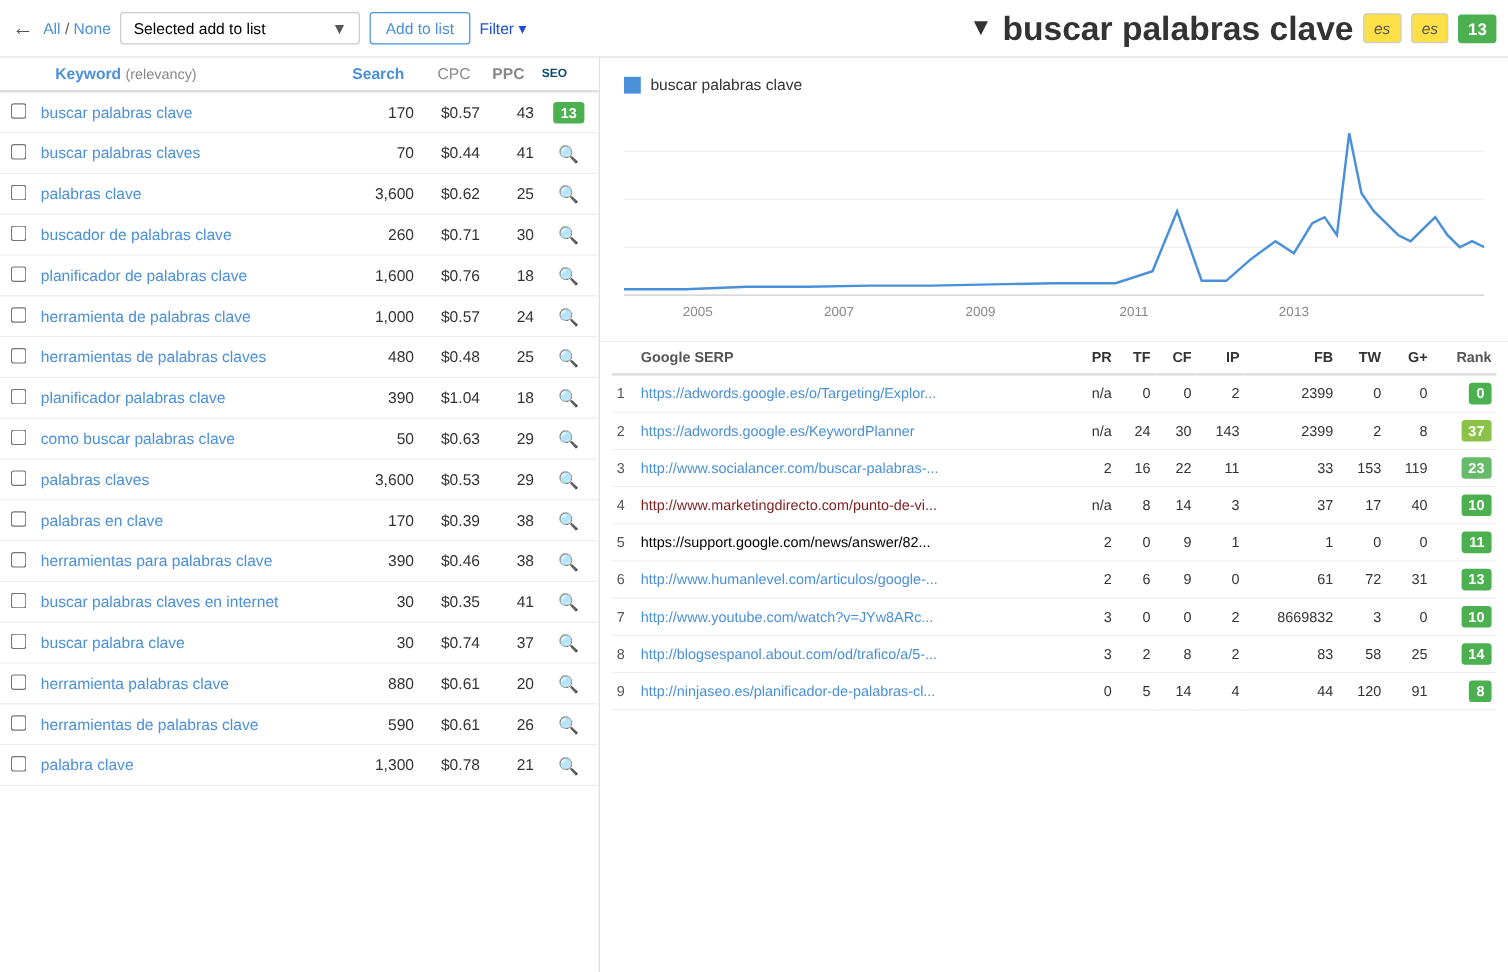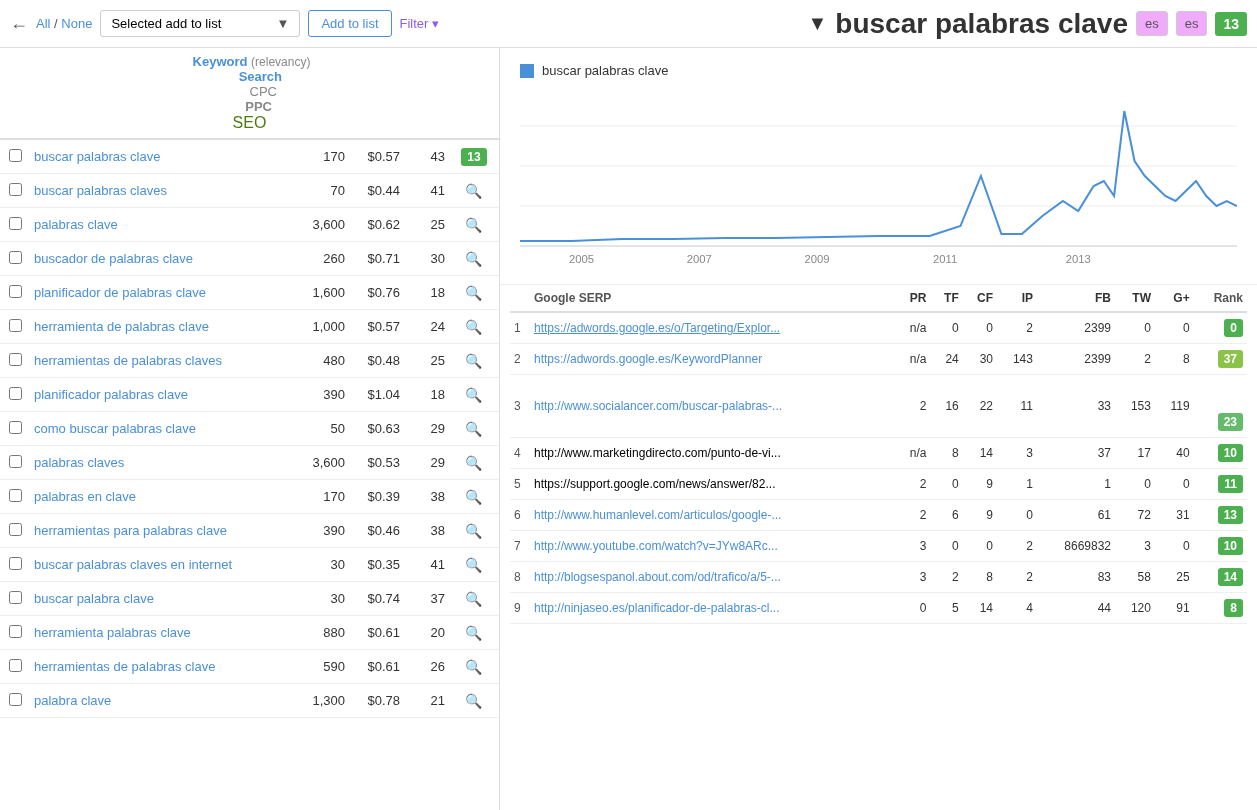--- a/index.html
+++ b/index.html
@@ -21,55 +21,55 @@
       display: flex; align-items: center; justify-content: space-between;
       border: 1px solid #ccc; border-radius: 3px; padding: 5px 10px;
       font-size: 13px; cursor: pointer; background: #fff; width: 200px;
     }
     .dropdown-arrow { margin-left: 8px; color: #555; }
     .add-to-list-btn {
       border: 1px solid #4a90d9; color: #4a90d9; background: #fff;
       padding: 5px 12px; border-radius: 3px; cursor: pointer; font-size: 13px;
     }
     .filter-btn {
-      border: none; background: none; color: #8b5cf6; font-size: 13px; cursor: pointer;
+      border: none; background: none; color: #1d4ed8; font-size: 13px; cursor: pointer;
     }
     .header-right {
       margin-left: auto;
       display: flex; align-items: center; gap: 8px;
     }
     .header-dropdown { font-size: 20px; color: #333; cursor: pointer; }
     .main-keyword { font-size: 28px; font-weight: bold; color: #333; }
     .lang-btn {
-      border: 1px solid #ccc; background: #f0abfc; padding: 4px 8px;
-      border-radius: 3px; cursor: pointer; font-size: 13px; color: #555;
+      border: 1px solid #ccc; background: #fde047; padding: 4px 8px;
+      border-radius: 3px; cursor: pointer; font-size: 13px; color: #555; font-style: italic;
     }
     .seo-badge-header {
       background: #4caf50; color: #fff; border-radius: 3px;
       padding: 4px 8px; font-weight: bold; font-size: 14px;
     }
 
     
     .main-container { display: flex; height: calc(810px - 48px); }
     
     
     .left-panel { width: 500px; border-right: 1px solid #ddd; overflow: hidden; display: flex; flex-direction: column; }
     
     
     .table-header {
       display: flex; align-items: center; border-bottom: 2px solid #ddd;
-      padding: 6px 12px; background: #fff; position: sticky; top: 0; flex-direction: column;
+      padding: 6px 12px; background: #fff; position: sticky; top: 0;
     }
     .th-check { width: 30px; text-align: center; }
     .th-keyword { flex: 1; color: #4a90d9; font-weight: bold; font-size: 13px; padding-left: 4px; }
     .th-relevancy { color: #888; font-size: 12px; font-weight: normal; }
     .th-search { width: 65px; text-align: right; color: #4a90d9; font-weight: bold; font-size: 13px; }
     .th-cpc { width: 55px; text-align: right; color: #888; font-weight: normal; font-size: 13px; }
     .th-ppc { width: 45px; text-align: right; color: #888; font-weight: bold; font-size: 13px; }
-    .th-seo { width: 50px; text-align: center; color: #4d7c0f; font-weight: normal; font-size: 16px; }
+    .th-seo { width: 50px; text-align: center; color: #0c4a6e; font-weight: bold; font-size: 10px; }
     
     
     .table-body { overflow-y: auto; flex: 1; }
     
     .table-row {
       display: flex; align-items: center; border-bottom: 1px solid #eee;
       padding: 4px 0; min-height: 34px;
     }
     .td-check { width: 30px; text-align: center; }
     .td-keyword { flex: 1; color: #4a90d9; font-size: 13px; cursor: pointer; padding-left: 4px; }
@@ -338,21 +338,21 @@
             <th class="col-ip">IP</th>
             <th class="col-fb">FB</th>
             <th class="col-tw">TW</th>
             <th class="col-gplus">G+</th>
             <th class="col-rank">Rank</th>
           </tr>
         </thead>
         <tbody id="serp-tbody">
         <tr>
     <td class="col-num">1</td>
-    <td class="col-url" style="max-width:260px;overflow:hidden;text-overflow:ellipsis;color:#4a90d9;cursor:pointer;text-decoration:underline;">https://adwords.google.es/o/Targeting/Explor...</td>
+    <td class="col-url" style="max-width:260px;overflow:hidden;text-overflow:ellipsis;color:#4a90d9;cursor:pointer;">https://adwords.google.es/o/Targeting/Explor...</td>
     <td class="col-pr">n/a</td>
     <td class="col-tf">0</td>
     <td class="col-cf">0</td>
     <td class="col-ip">2</td>
     <td class="col-fb">2399</td>
     <td class="col-tw">0</td>
     <td class="col-gplus">0</td>
     <td class="col-rank"><span class="rank-badge" style="background:#4caf50;">0</span></td>
   </tr>
             <tr>
@@ -370,25 +370,25 @@
             <tr>
     <td class="col-num">3</td>
     <td class="col-url" style="max-width:260px;overflow:hidden;text-overflow:ellipsis;color:#4a90d9;cursor:pointer;">http://www.socialancer.com/buscar-palabras-...</td>
     <td class="col-pr">2</td>
     <td class="col-tf">16</td>
     <td class="col-cf">22</td>
     <td class="col-ip">11</td>
     <td class="col-fb">33</td>
     <td class="col-tw">153</td>
     <td class="col-gplus">119</td>
-    <td class="col-rank"><span class="rank-badge" style="background:#66bb6a;margin-top:32px;">23</span></td>
+    <td class="col-rank"><span class="rank-badge" style="background:#66bb6a;">23</span></td>
   </tr>
             <tr>
     <td class="col-num">4</td>
-    <td class="col-url" style="max-width:260px;overflow:hidden;text-overflow:ellipsis;color:#000000;cursor:pointer;">http://www.marketingdirecto.com/punto-de-vi...</td>
+    <td class="col-url" style="max-width:260px;overflow:hidden;text-overflow:ellipsis;color:#7f1d1d;cursor:pointer;">http://www.marketingdirecto.com/punto-de-vi...</td>
     <td class="col-pr">n/a</td>
     <td class="col-tf">8</td>
     <td class="col-cf">14</td>
     <td class="col-ip">3</td>
     <td class="col-fb">37</td>
     <td class="col-tw">17</td>
     <td class="col-gplus">40</td>
     <td class="col-rank"><span class="rank-badge" style="background:#4caf50;">10</span></td>
   </tr>
             <tr>

